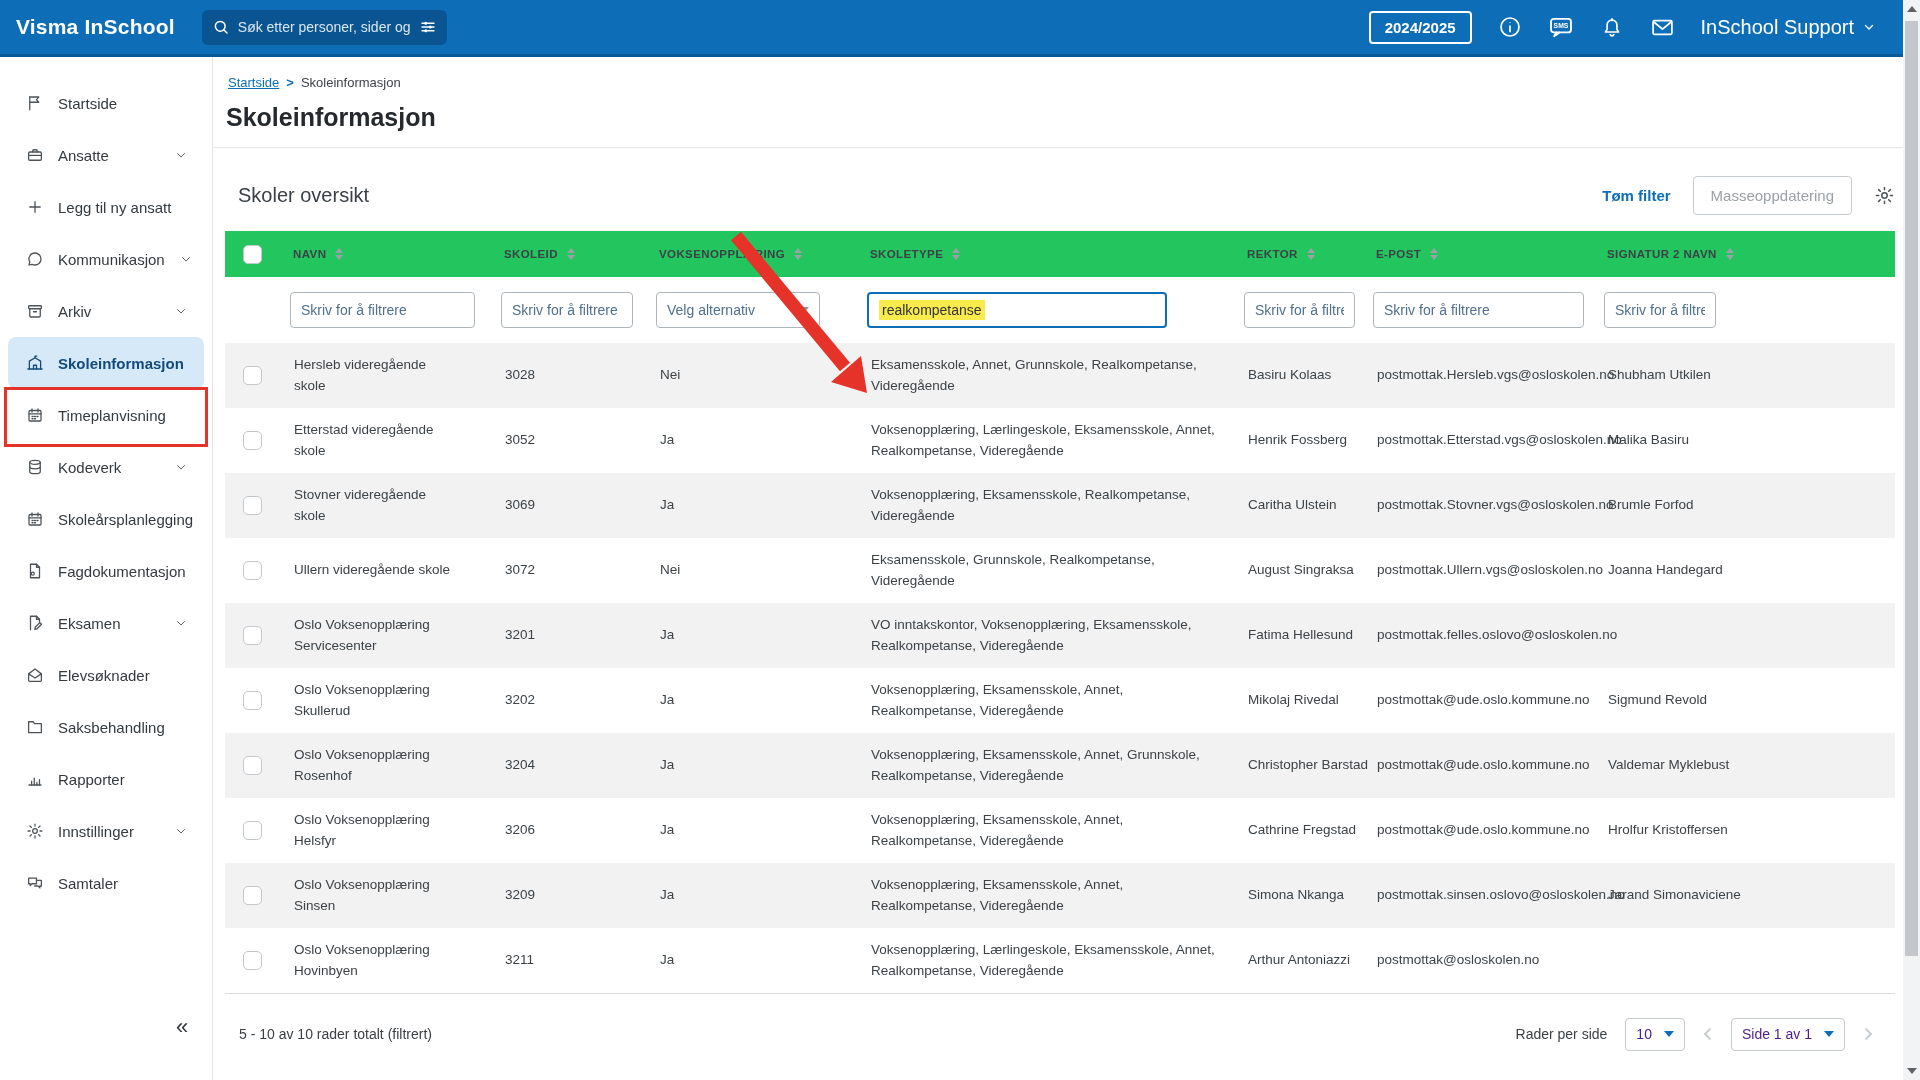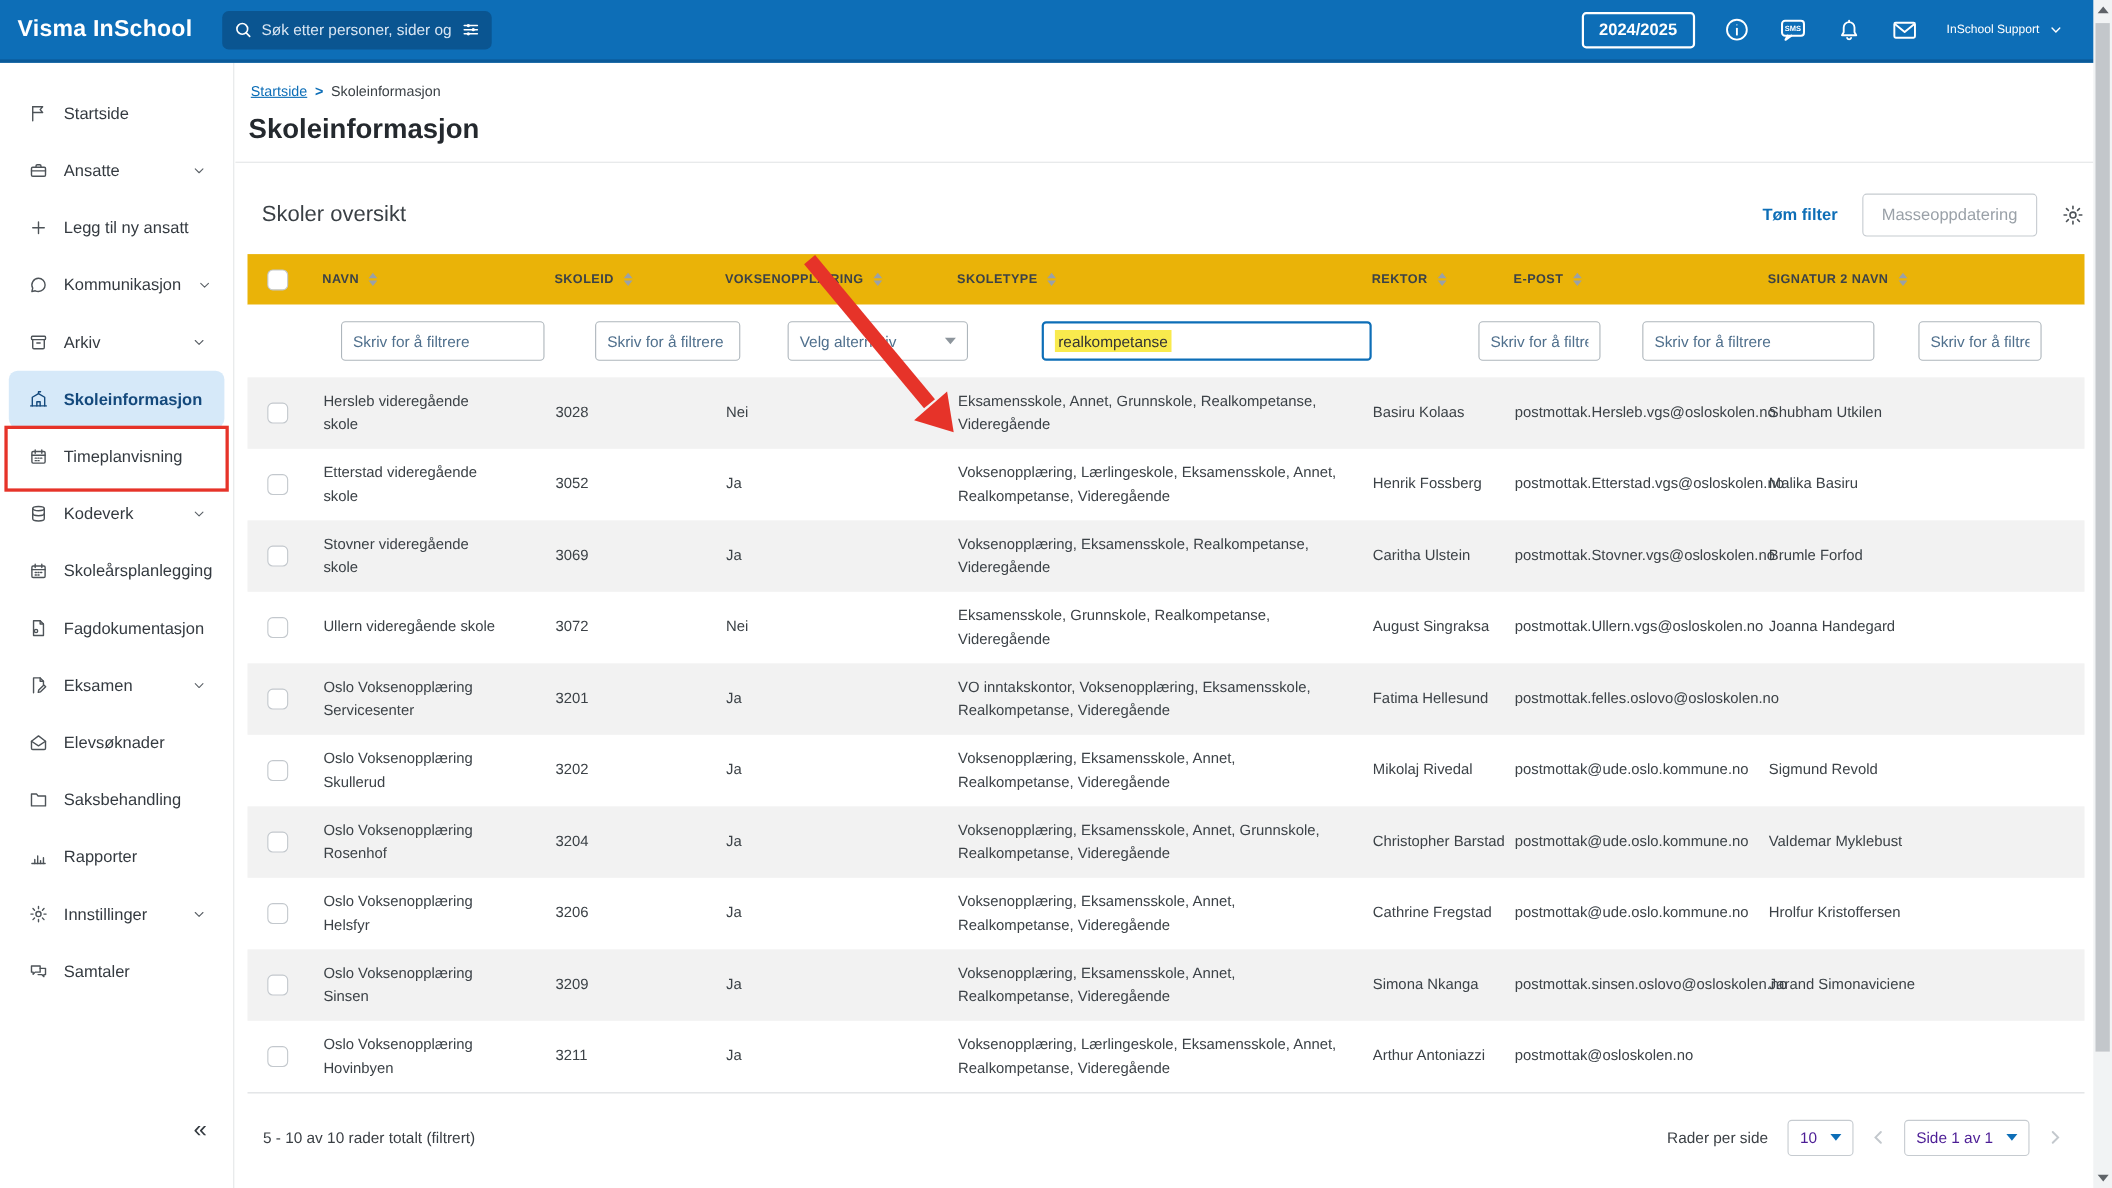--- a/index.html
+++ b/index.html
@@ -9,21 +9,21 @@
 
   
   .topbar { position:absolute; left:0; top:0; width:1920px; height:57px; background:#0d6eb7; border-bottom:3px solid #0a5a99; display:flex; align-items:center; z-index:10; }
   .logo { color:#fff; font-size:21px; font-weight:600; margin-left:16px; letter-spacing:.2px; white-space:nowrap; }
   .search-pill { margin-left:27px; width:245px; height:35px; background:#0a5591; border-radius:6px; display:flex; align-items:center; padding:0 10px; gap:8px; }
   .search-pill input { flex:1; min-width:0; background:transparent; border:none; outline:none; color:#d9e6f3; font-size:14px; font-family:inherit; }
   .search-pill input::placeholder { color:#d9e6f3; opacity:1; }
   .tb-right { margin-left:auto; display:flex; align-items:center; gap:26px; padding-right:44px; }
   .year-btn { border:2px solid #fff; border-radius:4px; color:#fff; font-size:15px; font-weight:bold; padding:6px 14px; background:transparent; cursor:pointer; }
   .tb-icon { color:#fff; display:flex; }
-  .user-menu { display:flex; align-items:center; gap:8px; color:#fff; font-size:11px;text-align:center; }
+  .user-menu { display:flex; align-items:center; gap:8px; color:#fff; font-size:20px;text-align:center; }
 
   
   .sidebar { position:absolute; left:0; top:57px; bottom:0; width:213px; background:#fff; border-right:1px solid #e4e6e8; z-index:5; }
   .side-nav { padding-top:20px; }
   .side-item { height:52px; display:flex; align-items:center; gap:14px; padding-left:26px; font-size:15px; color:#343a40; cursor:pointer; }
   .side-item .icon { color:#4d5358; width:18px; }
   .side-item.active { background:#d6e9f9; border-radius:8px; margin:0 8px; padding-left:18px; font-weight:bold; color:#14497c; }
   .side-item.active .icon { color:#14497c; }
   .side-item .chev { margin-left:auto; margin-right:20px; color:#5a6066; }
   .collapse-btn { position:absolute; left:176px; top:957px; font-size:22px; color:#343a40; cursor:pointer; }
@@ -40,27 +40,27 @@
   .toolbar { display:flex; align-items:center; margin:28px 8px 0 12px; }
   .section-title { font-size:20px; font-weight:400; color:#3a4045; margin-left:12px; }
   .toolbar-right { margin-left:auto; display:flex; align-items:center; gap:22px; }
   .clear-filter { color:#0d6eb7; font-size:15px; font-weight:600; cursor:pointer; }
   .bulk-btn { border:1px solid #c6cbd0; background:#fff; border-radius:4px; color:#9aa1a8; font-size:15px; padding:10px 17px; font-family:inherit; }
   .toolbar-gear { color:#4d5358; cursor:pointer; }
 
   
   .table { margin:16px 8px 0 11px; }
   .cols { display:grid; grid-template-columns:64px 211px 155px 211px 377px 129px 231px 1fr; align-items:center; }
-  .thead-row { height:46px; background:#eab308; }
+  .thead-row { height:46px; background:#22c55e; }
   .th { display:flex; align-items:center; gap:9px; font-size:11.5px; font-weight:bold; color:#3c4247; letter-spacing:.4px; white-space:nowrap; padding-left:4px; cursor:pointer; }
   .cbcell { padding-left:18px; display:flex; }
   .sort { display:inline-flex; flex-direction:column; gap:2px; cursor:pointer; }
   .s-up { width:0; height:0; border-left:4px solid transparent; border-right:4px solid transparent; border-bottom:5px solid #9aa1a8; }
   .s-dn { width:0; height:0; border-left:4px solid transparent; border-right:4px solid transparent; border-top:5px solid #9aa1a8; }
-  .filter-row { height:66px; background:#fff;gap:20px; }
+  .filter-row { height:66px; background:#fff; }
   .fcell { padding-left:1px; }
   .finput { height:36px; border:1px solid #aeb6bc; border-radius:4px; padding:0 10px; font-size:14px; font-family:inherit; color:#50708d; background:#fff; display:flex; align-items:center; }
   input.finput::placeholder { color:#50708d; opacity:1; }
   input.finput { outline:none; }
   .finput.focused { border:2px solid #0d6eb7; }
   .finput mark { background:#f9ea4d; color:#333; padding:2px 3px; font-size:14px; }
   .fselect { height:36px; border:1px solid #aeb6bc; border-radius:4px; padding:0 10px; display:flex; align-items:center; color:#50708d; font-size:14px; cursor:pointer; background:#fff; }
   .caret { margin-left:auto; width:0; height:0; border-left:5px solid transparent; border-right:5px solid transparent; border-top:6px solid #8d959c; }
 
   .trow { min-height:65px; }

